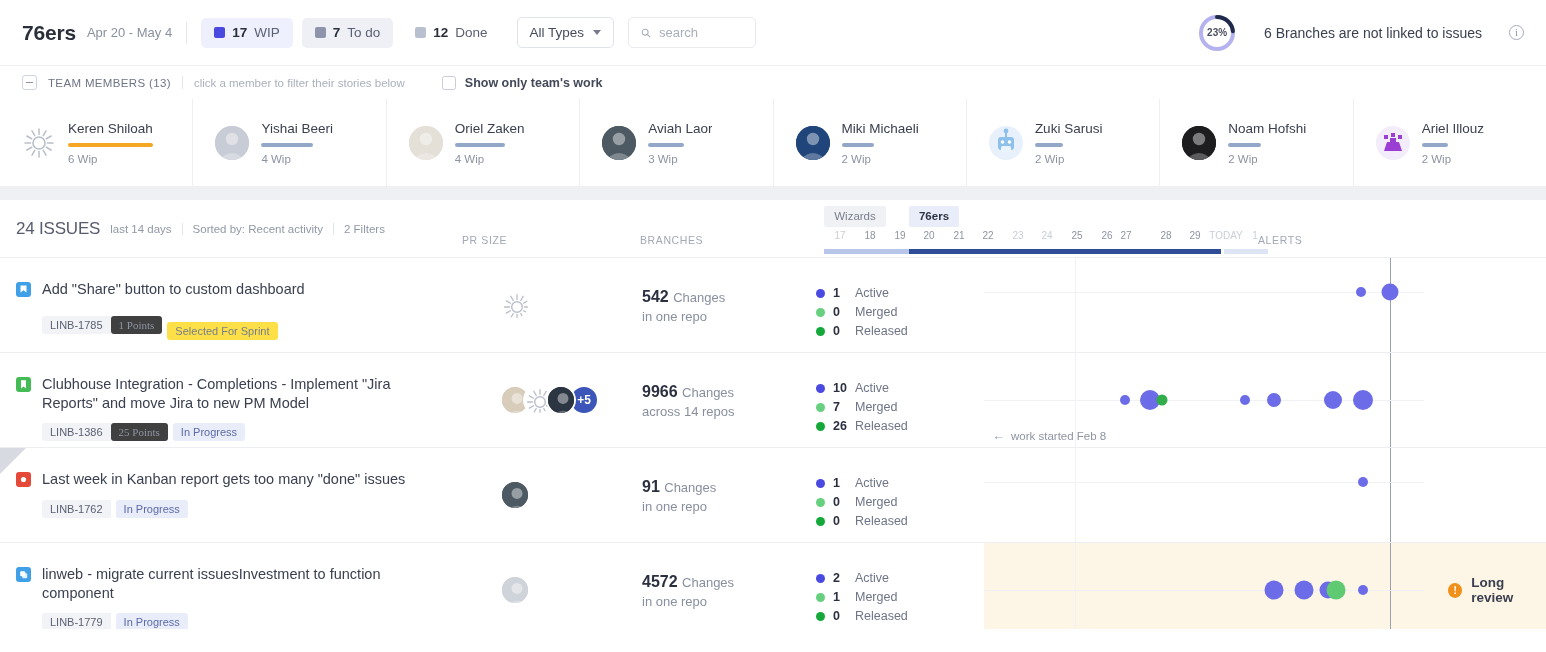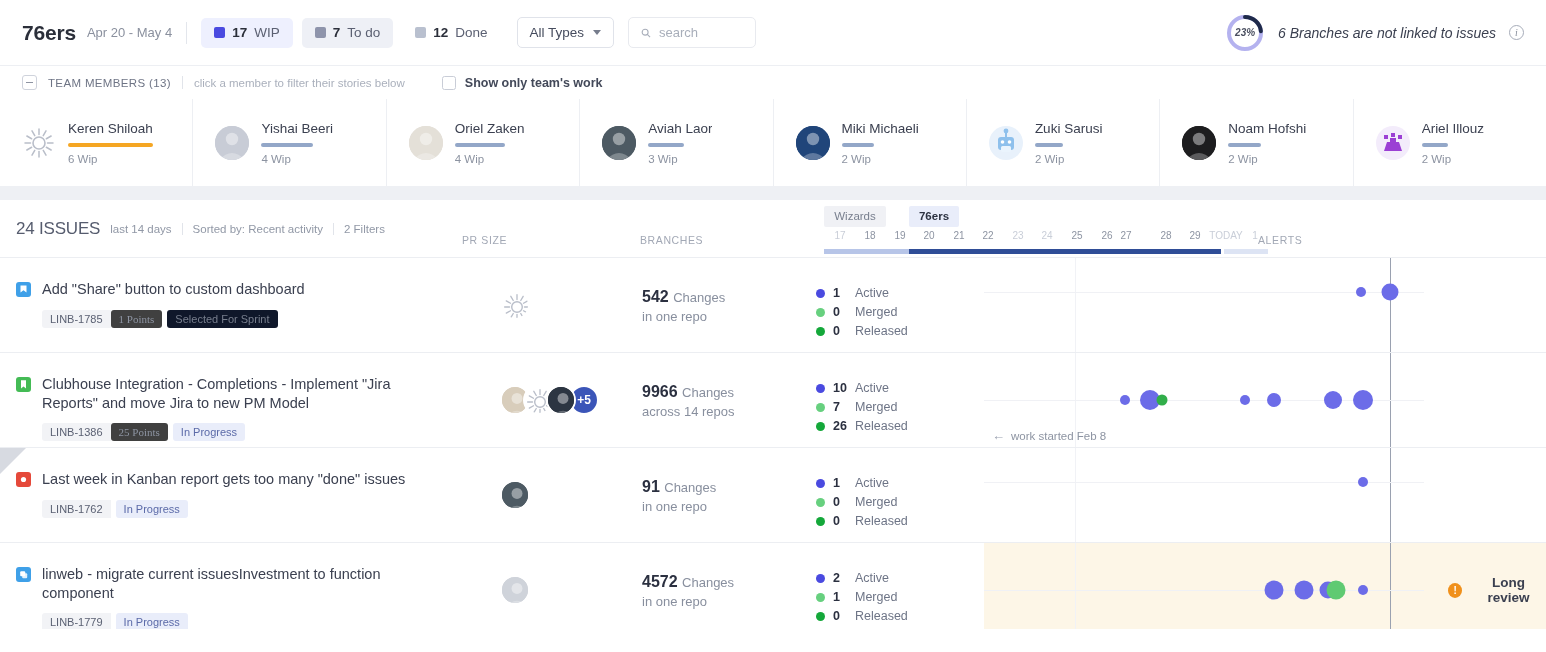--- a/index.html
+++ b/index.html
@@ -47,21 +47,21 @@
     height: 31px; width: 128px; padding: 0 12px;
     border: 1px solid #e8eaef; border-radius: 5px; margin-left: 14px;
     background: #fff;
   }
   .searchbox input {
     border: none; outline: none; font-size: 13px; color: #9aa0ae;
     font-family: inherit; width: 100%; background: transparent;
   }
   .searchbox input::placeholder { color: #a8aeba; }
 
-  .topright { margin-left: auto; display: flex; align-items: center; gap: 13px; font-style: italic; }
+  .topright { margin-left: auto; display: flex; align-items: center; gap: 27px; }
   .donut { position: relative; width: 40px; height: 40px; }
   .donut svg { display: block; }
   .donut .pct {
     position: absolute; inset: 0; display: flex; align-items: center;
     justify-content: center; font-size: 10px; font-weight: 700; color: #4a4f60;
   }
   .branch-msg { font-size: 14px; color: #3b4050; }
   .info-icon {
     width: 15px; height: 15px; border: 1.3px solid #a6acb9; border-radius: 50%;
     font-size: 10px; color: #888f9d; display: flex; align-items: center;
@@ -105,21 +105,21 @@
   
   .thead {
     display: flex; height: 58px; background: #fff;
     border-bottom: 1px solid #eceef2; position: relative;
   }
   .col-issue   { width: 462px; flex: none; }
   .col-members { width: 166px; flex: none; }
   .col-pr      { width: 178px; flex: none; }
   .col-branch  { width: 178px; flex: none; }
   .col-time    { width: 440px; flex: none; position: relative; }
-  .col-alerts  { flex: 1; text-align: center; }
+  .col-alerts  { flex: 1; }
 
   .thead .col-issue { display: flex; align-items: center; gap: 10px; padding-left: 16px; }
   .issues-count { font-size: 17px; font-weight: 400; color: #565c6e; letter-spacing: -.2px; }
   .meta { font-size: 11.5px; color: #9198a6; }
   .msep { width: 1px; height: 12px; background: #e1e4ea; }
 
   .chead {
     font-size: 10.5px; letter-spacing: .6px; color: #a2a8b5;
     display: flex; align-items: center; padding-top: 22px;
   }
@@ -155,21 +155,21 @@
   .type-icon {
     width: 15px; height: 15px; border-radius: 3px; flex: none; margin-top: 2px;
     display: flex; align-items: center; justify-content: center;
   }
   .type-icon .g { display: block; }
   .issue-title { font-size: 14.5px; color: #3b4050; line-height: 1.28; }
   .tagrow { display: flex; align-items: center; gap: 0; margin-top: 11px; }
   .tag { font-size: 11px; padding: 3px 8px; border-radius: 3px; white-space: nowrap; }
   .tag.key   { background: #f2f3f6; color: #5b6173; border-radius: 3px 0 0 3px; }
   .tag.pts   { background: #404040; color: #8d94a2; font-family: Liberation Serif, serif; }
-  .tag.sel   { background: #0f172a; color: #777e8d; margin-left: 5px; border-radius: 3px; }
+  .tag.sel   { background: #fde047; color: #777e8d; margin-left: 5px; border-radius: 3px; margin-top: 12px; }
   .tag.prog  { background: #e9edfa; color: #5b6aa8; margin-left: 5px; border-radius: 3px; }
 
   .members-cell { display: flex; align-items: center; justify-content: flex-start; padding-left: 38px; }
   .stack { display: flex; align-items: center; }
   .stack .avatar { width: 30px; height: 30px; margin-left: -7px; border: 2px solid #fff; }
   .stack .avatar:first-child { margin-left: 0; }
   .plus {
     width: 30px; height: 30px; border-radius: 50%; background: #3b55b8; color: #fff;
     font-size: 12px; font-weight: 700; display: flex; align-items: center;
     justify-content: center; margin-left: -7px; border: 2px solid #fff; flex: none;

